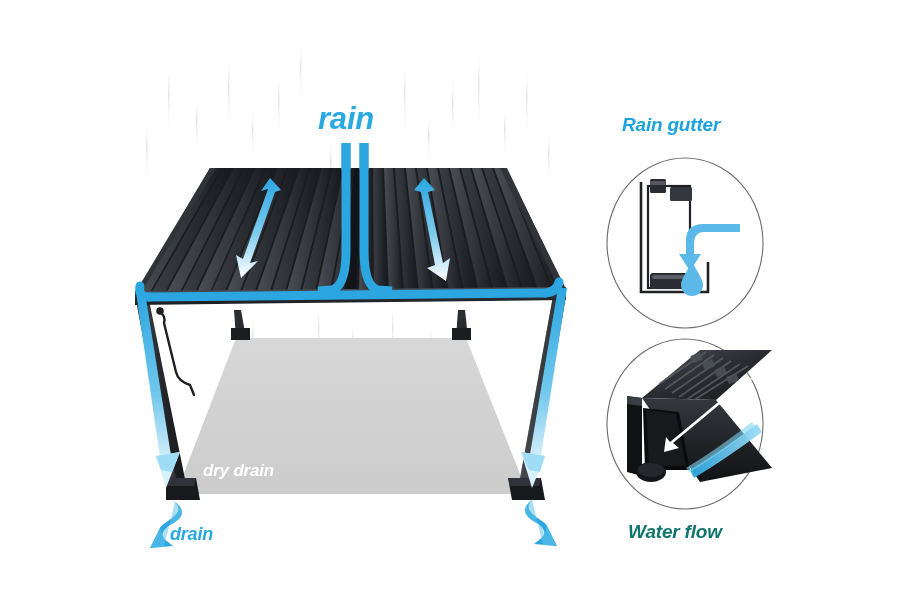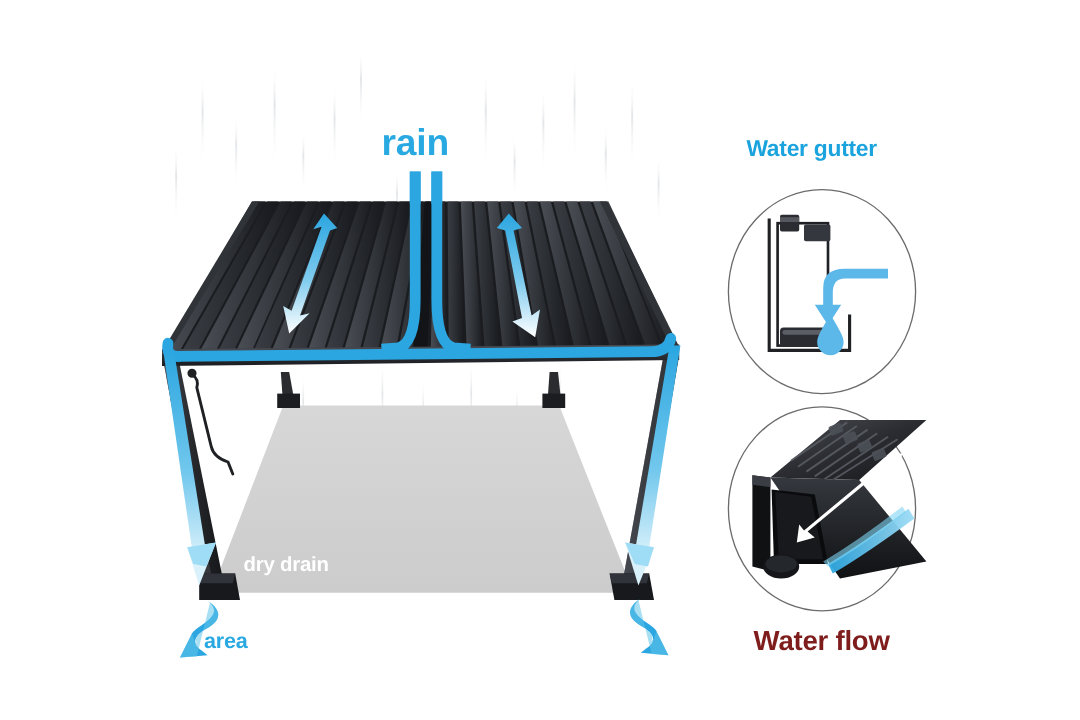--- a/index.html
+++ b/index.html
@@ -10,20 +10,21 @@
   }
   body {
     font-family: "Liberation Sans", sans-serif;
   }
   #stage {
     position: relative;
     width: 900px;
     height: 600px;
     background: #ffffff;
     overflow: hidden;
+    font-style: italic;
   }
   #diagram-svg {
     position: absolute;
     left: 0;
     top: 0;
     width: 900px;
     height: 600px;
   }
   .lbl {
     position: absolute;
@@ -40,22 +41,22 @@
   }
   #label-rain-gutter {
     left: 622px;
     top: 114px;
     font-size: 19px;
     color: #1aa3dd;
   }
   #label-water-flow {
     left: 628px;
     top: 521px;
-    font-size: 23px;
-    color: #7f1d1d;
+    font-size: 19px;
+    color: #0f766e;
   }
   #label-drain {
     left: 170px;
     top: 524px;
     font-size: 18px;
     color: #29a9e1;
   }
   #label-dry-area {
     left: 203px;
     top: 461px;
@@ -410,21 +411,21 @@
                  L 666,437
                  L 670,442
                  L 740,384 Z" fill="#ffffff"></path>
       </g>
     </g>
 
   </svg>
 
   <div class="lbl" id="label-rain">rain</div>
 
-  <div class="lbl" id="label-rain-gutter">Water gutter</div>
+  <div class="lbl" id="label-rain-gutter">Rain gutter</div>
 
   <div class="lbl" id="label-water-flow">Water flow</div>
 
-  <div class="lbl" id="label-drain">area</div>
+  <div class="lbl" id="label-drain">drain</div>
 
   <div class="lbl" id="label-dry-area">dry drain</div>
 
 </div>
 
 </body></html>

